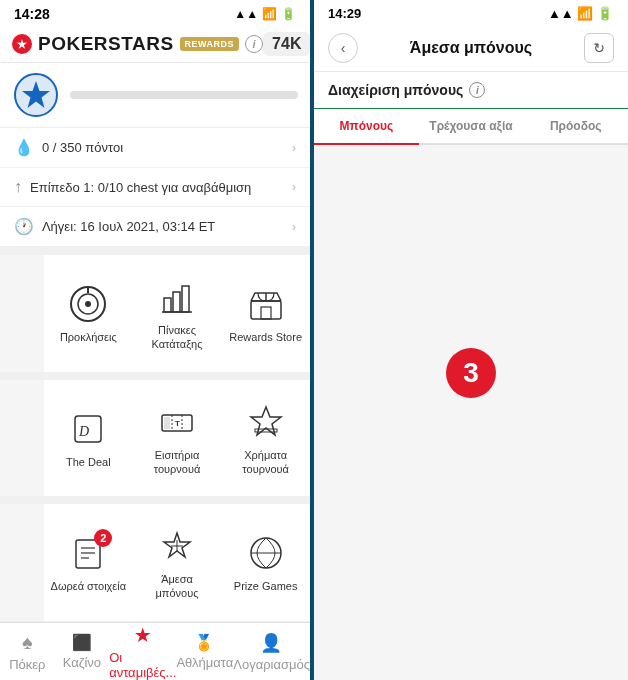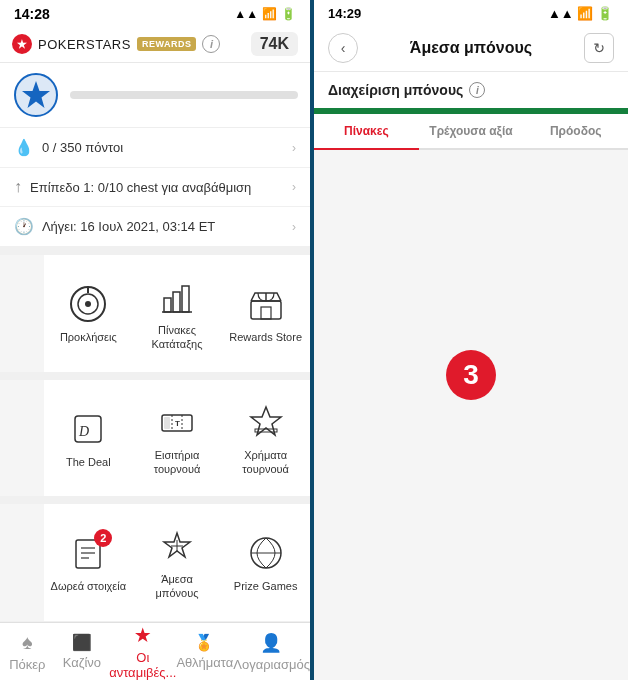--- a/index.html
+++ b/index.html
@@ -60,22 +60,22 @@
       background: #e01a2b;
       border-radius: 50%;
       display: flex;
       align-items: center;
       justify-content: center;
       color: #fff;
       font-size: 11px;
       font-weight: 900;
     }
     .logo-text {
-      font-size: 13px;
-      font-weight: 400;
+      font-size: 19px;
+      font-weight: 700;
       color: #1a1a1a;
       letter-spacing: 0.5px;
     }
     .rewards-badge {
       background: #c8a84b;
       color: #fff;
       font-size: 9px;
       font-weight: 700;
       padding: 2px 5px;
       border-radius: 3px;
@@ -214,21 +214,21 @@
       display: flex;
       flex-direction: column;
       align-items: center;
       justify-content: center;
       gap: 3px;
       cursor: pointer;
     }
     .tab-item-icon { font-size: 20px; color: #999; }
     .tab-item-icon.active { color: #e01a2b; }
     .tab-item-label { font-size: 13px; color: #999; }
-    .tab-item-label.active { color: #e01a2b; text-align: center; }
+    .tab-item-label.active { color: #e01a2b; }
 
     .menu-item-wrap {
       position: relative;
     }
 
     
     .right-panel {
       width: 314px;
       height: 600px;
       background: #fff;
@@ -280,21 +280,21 @@
       justify-content: center;
       font-size: 14px;
       color: #555;
       cursor: pointer;
     }
 
     .right-subtitle-bar {
       display: flex;
       align-items: center;
       padding: 10px 14px;
-      border-bottom: 6px solid #15803d;
+      border-bottom: 1px solid #15803d;
       gap: 6px;
     }
     .right-subtitle {
       font-size: 14px;
       font-weight: 600;
       color: #222;
     }
     .info-circle {
       width: 16px;
       height: 16px;
@@ -609,21 +609,21 @@
       <span>↻</span>
     </div>
   </div>
 
   <div class="right-subtitle-bar">
     <span class="right-subtitle">Διαχείριση μπόνους</span>
     <div class="info-circle">i</div>
   </div>
 
   <div class="right-tabs">
-    <div class="right-tab active">Πίνακες</div>
+    <div class="right-tab active">Μπόνους</div>
     <div class="right-tab">Τρέχουσα αξία</div>
     <div class="right-tab">Πρόοδος</div>
   </div>
 
   <div class="right-content">
     <div class="badge-3">3</div>
   </div>
 
 </div>
 

